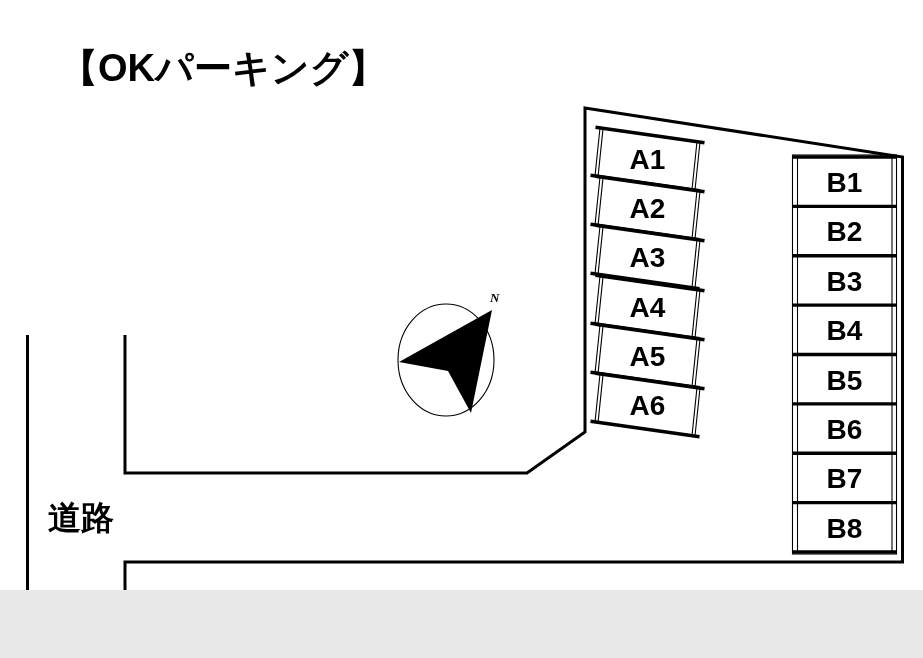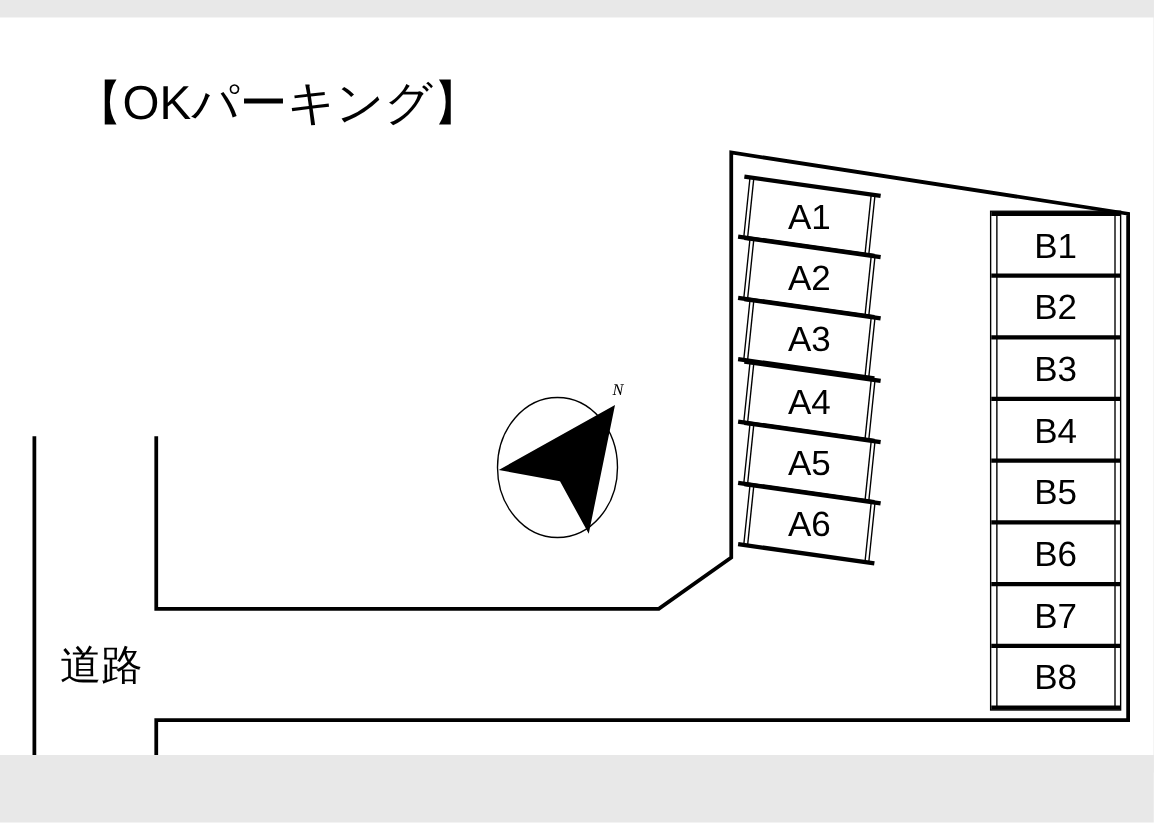--- a/index.html
+++ b/index.html
@@ -1,19 +1,20 @@
 <!DOCTYPE html>
 <html style="--bg: #ffffff; --line: #000000;"><head>
 <meta charset="utf-8">
 <style>
   html,body { margin:0; padding:0; background:#e8e8e8; }
   #stage {
-    position:relative; width:923px; height:590px; margin:14px auto;
+    position:relative; width:923px; height:590px; margin:0 auto;
     background:var(--bg,#ffffff); overflow:hidden;
     font-family:"Liberation Sans","DejaVu Sans",sans-serif;
+    font-weight:bold;
   }
   svg { position:absolute; left:0; top:0; }
   .ln   { stroke:var(--line,#000); fill:none; }
   .w3   { stroke-width:3; }
   .w34  { stroke-width:3.4; stroke-linecap:butt; }
   .w1   { stroke-width:1.1; }
   .sp   { fill:var(--bg,#fff); stroke:var(--line,#000); stroke-width:1.1; }
   .cell { fill:var(--bg,#fff); stroke:var(--line,#000); stroke-width:1.1; }
   .needle { fill:var(--line,#000); stroke:none; }
   text  { fill:var(--line,#000); }

